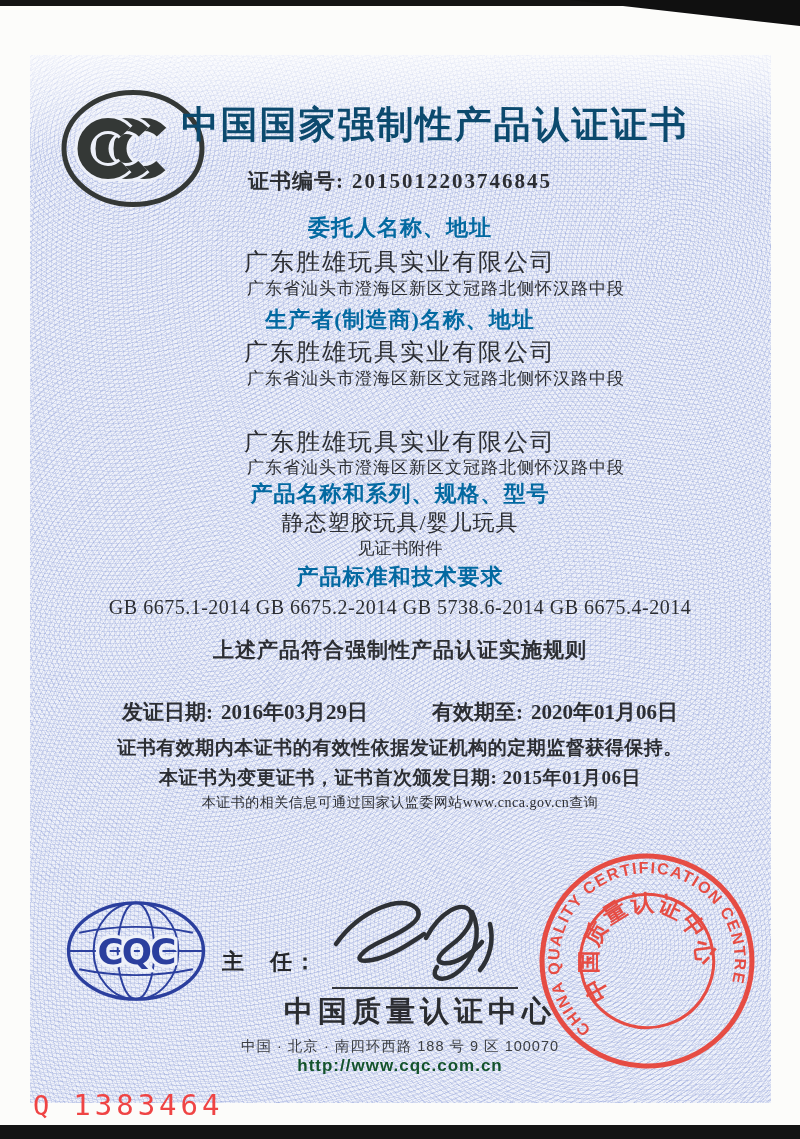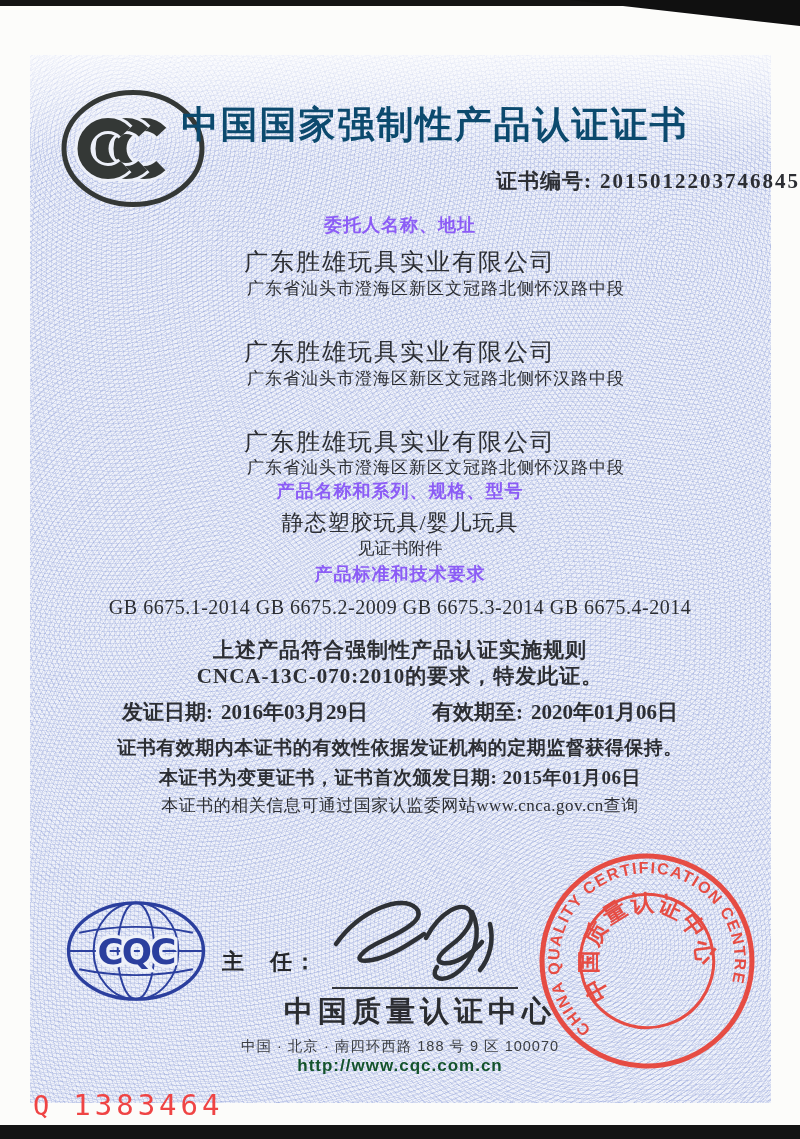--- a/index.html
+++ b/index.html
@@ -18,33 +18,33 @@
     background-image:
       linear-gradient(to bottom, rgba(255,255,255,0.75), rgba(255,255,255,0) 10%),
       repeating-radial-gradient(circle at 12% 8%,  rgba(112,132,205,0.20) 0 1px, rgba(255,255,255,0) 1px 4px),
       repeating-radial-gradient(circle at 88% 20%, rgba(112,132,205,0.16) 0 1px, rgba(255,255,255,0) 1px 5px),
       repeating-radial-gradient(circle at 25% 55%, rgba(112,132,205,0.16) 0 1px, rgba(255,255,255,0) 1px 5px),
       repeating-radial-gradient(circle at 75% 85%, rgba(112,132,205,0.20) 0 1px, rgba(255,255,255,0) 1px 4px);
   }
   .abs{position:absolute;left:0;width:800px;text-align:center;}
   .title{position:absolute;left:150px;top:100px;width:570px;margin:0;text-align:center;
     font-size:37px;font-weight:bold;letter-spacing:2px;color:#0c4a6e;}
-  .certno{top:167px;font-size:21px;font-weight:bold;letter-spacing:1px;text-align:right;}
+  .certno{top:167px;font-size:21px;font-weight:bold;letter-spacing:1px;}
   .certno .num{letter-spacing:2px;margin-left:8px;}
-  .h{font-weight:bold;font-size:18px;letter-spacing:1px;color:#8b5cf6;}
+  .h{font-weight:bold;font-size:22px;letter-spacing:1px;color:#0369a1;}
   .company{font-size:24px;letter-spacing:2px;}
   .addr{font-size:17px;letter-spacing:1px;margin-left:36px;}
   .product{font-size:22px;letter-spacing:1px;}
   .attach{font-size:17px;}
   .gb{font-size:20px;letter-spacing:0.5px;white-space:nowrap;}
   .decl{font-size:21px;font-weight:bold;letter-spacing:1px;}
   .dates{top:698px;display:flex;justify-content:center;gap:64px;font-size:21px;font-weight:bold;}
   .dates .lbl{margin-right:8px;}
   .note-b{font-size:19px;font-weight:bold;letter-spacing:0.5px;}
-  .note-s{font-size:17px;letter-spacing:0.5px;}
+  .note-s{font-size:14px;letter-spacing:0.5px;}
   .ccc-logo{position:absolute;left:58px;top:86px;width:150px;height:125px;}
   .cqc-logo{position:absolute;left:62px;top:898px;width:148px;height:106px;}
   .director{position:absolute;left:222px;top:947px;font-size:22px;font-weight:bold;letter-spacing:2px;color:#26282c;}
   .signature{position:absolute;left:322px;top:884px;width:200px;height:102px;}
   .sig-line{position:absolute;left:332px;top:987px;width:186px;border-top:2px solid #33363c;}
   .org{position:absolute;left:120px;top:992px;width:600px;text-align:center;
     font-size:29px;font-weight:600;letter-spacing:5px;color:#2b2d31;}
   .org-addr{top:1037px;font-size:14.5px;font-family:"Liberation Sans","DejaVu Sans",sans-serif;color:#3a3d42;letter-spacing:1px;}
   .org-url{top:1056px;font-size:17px;font-weight:bold;font-family:"Liberation Sans","DejaVu Sans",sans-serif;color:#14532d;letter-spacing:1px;}
   .seal{position:absolute;left:536px;top:850px;width:222px;height:222px;}
@@ -77,35 +77,35 @@
   <h1 class="title">中国国家强制性产品认证证书</h1>
 
   <div class="abs certno">
     <span>证书编号:</span><span class="num">2015012203746845</span>
   </div>
 
   <div class="abs h" style="top:213px">委托人名称、地址</div>
   <div class="abs company" style="top:246px">广东胜雄玩具实业有限公司</div>
   <div class="abs addr" style="top:277px">广东省汕头市澄海区新区文冠路北侧怀汉路中段</div>
 
+  <div class="abs h" style="top:305px">生产者(制造商)名称、地址</div>
   <div class="abs company" style="top:336px">广东胜雄玩具实业有限公司</div>
   <div class="abs addr" style="top:367px">广东省汕头市澄海区新区文冠路北侧怀汉路中段</div>
 
   <div class="abs company" style="top:426px">广东胜雄玩具实业有限公司</div>
   <div class="abs addr" style="top:456px">广东省汕头市澄海区新区文冠路北侧怀汉路中段</div>
 
   <div class="abs h" style="top:479px">产品名称和系列、规格、型号</div>
   <div class="abs product" style="top:508px">静态塑胶玩具/婴儿玩具</div>
   <div class="abs attach" style="top:537px">见证书附件</div>
 
   <div class="abs h" style="top:562px">产品标准和技术要求</div>
-  <div class="abs gb" style="top:596px">GB 6675.1-2014 GB 6675.2-2009 GB 6675.3-2014 GB 6675.4-2014</div>
+  <div class="abs gb" style="top:596px">GB 6675.1-2014 GB 6675.2-2014 GB 5738.6-2014 GB 6675.4-2014</div>
 
   <div class="abs decl" style="top:636px">上述产品符合强制性产品认证实施规则</div>
-  <div class="abs decl" style="top:662px">CNCA-13C-070:2010的要求，特发此证。</div>
 
   <div class="abs dates">
     <div>
       <span class="lbl">发证日期:</span><span>2016年03月29日</span>
     </div>
     <div>
       <span class="lbl">有效期至:</span><span>2020年01月06日</span>
     </div>
   </div>
 

